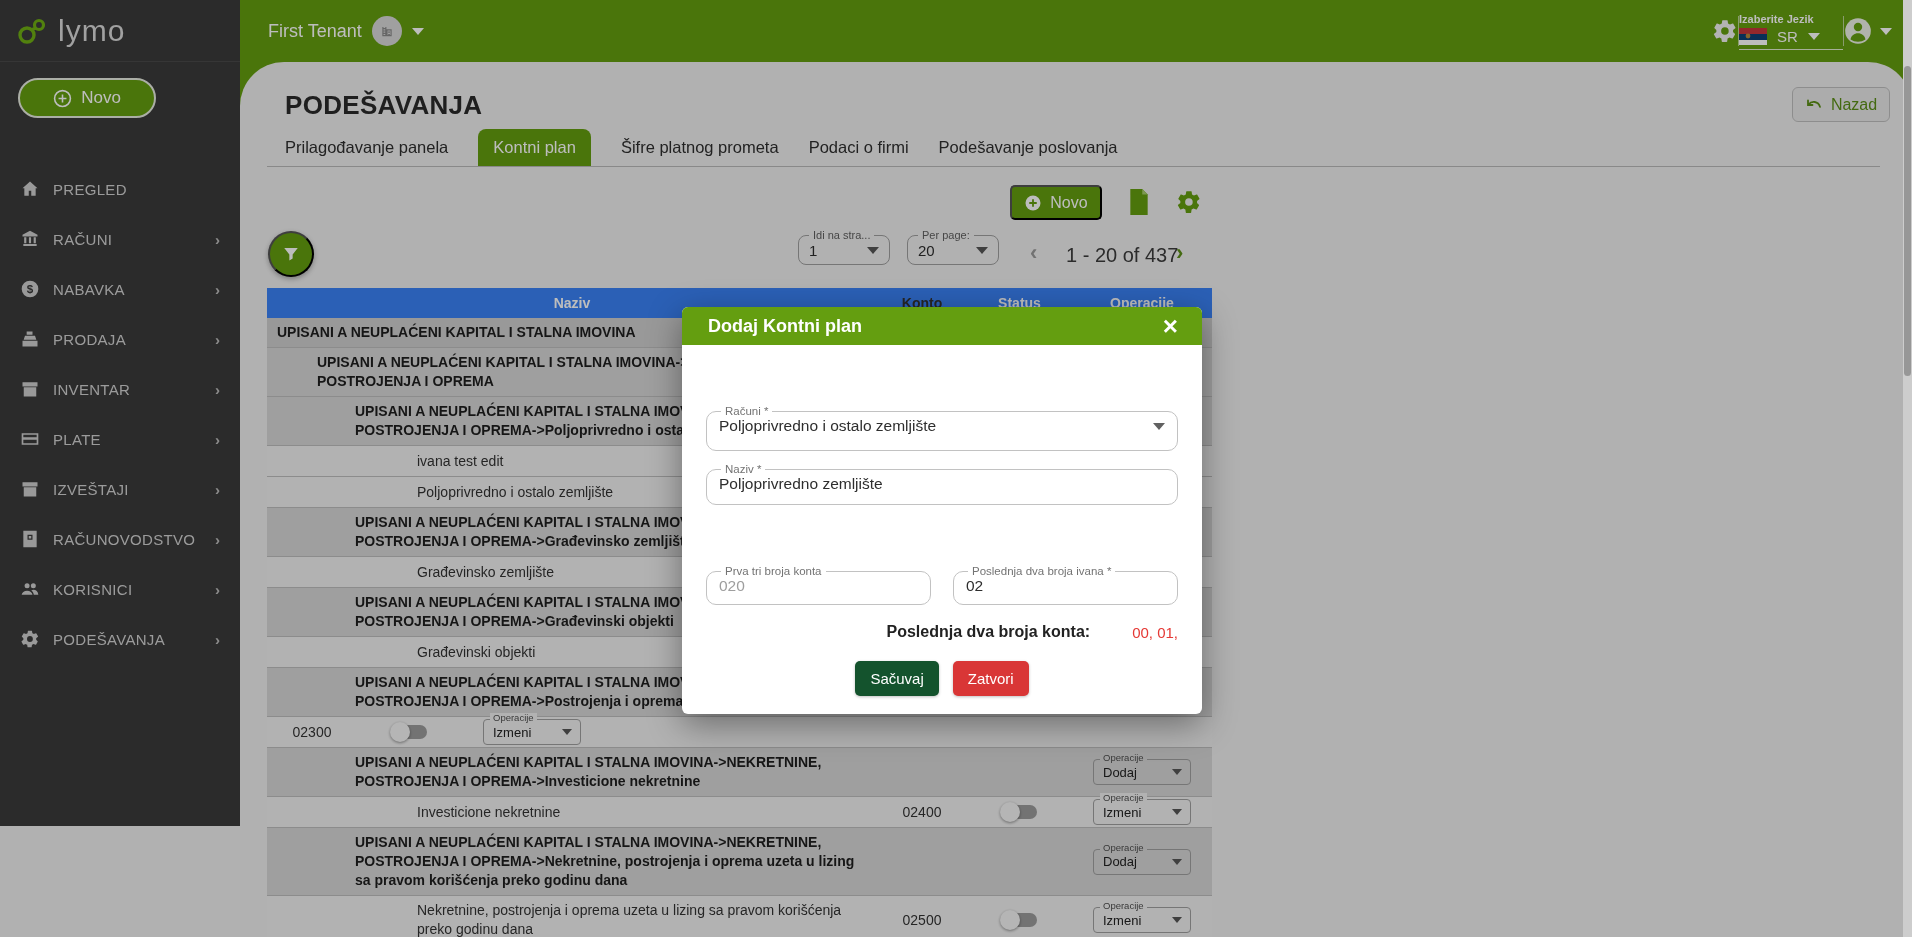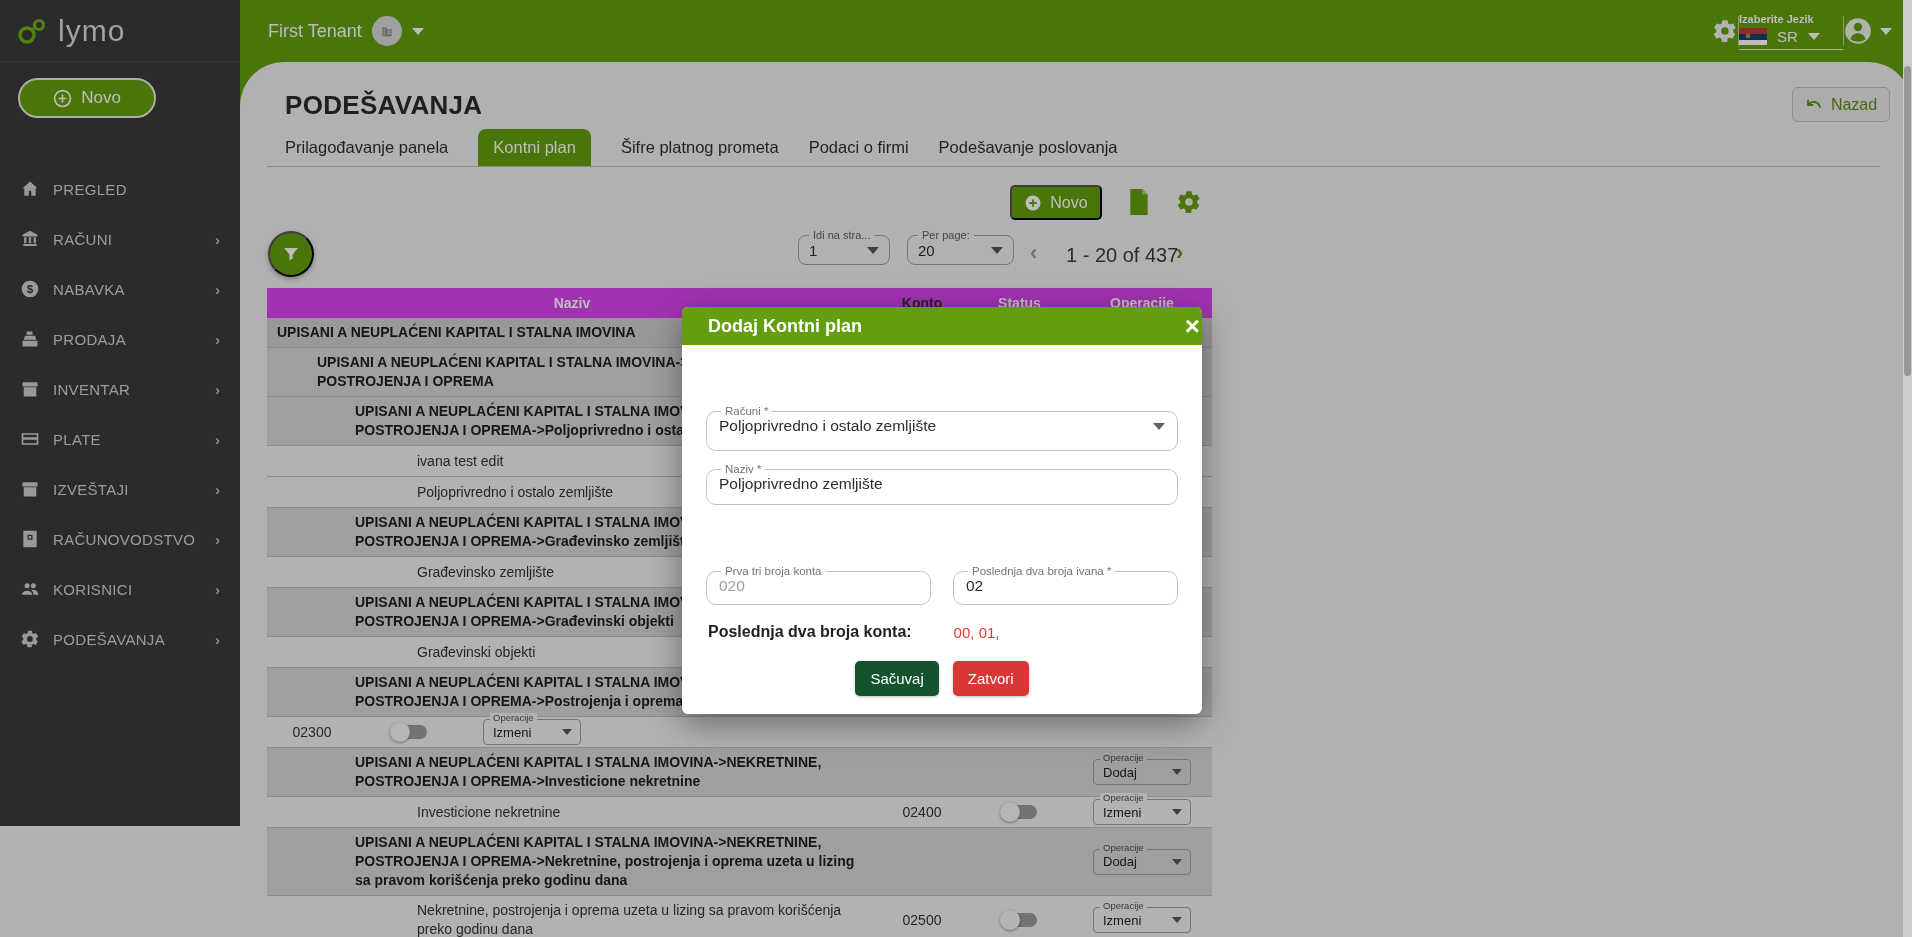--- a/index.html
+++ b/index.html
@@ -43,31 +43,31 @@
   .content-novo { position:absolute; left:770px; top:123px; width:92px; height:35px; background:#649e10; border-radius:5px; color:#fff; font-size:16px; display:flex; align-items:center; justify-content:center; gap:8px; cursor:pointer; }
   .icon-btn { position:absolute; width:30px; height:30px; display:flex; align-items:center; justify-content:center; cursor:pointer; }
   .doc-btn { left:884px; top:125px; }
   .gearbtn { left:934px; top:125px; }
 
   .filter-btn { position:absolute; left:28px; top:169px; width:46px; height:46px; border-radius:50%; background:#649e10; display:flex; align-items:center; justify-content:center; box-shadow:0 2px 5px rgba(0,0,0,.3); cursor:pointer; }
 
   .pg-select { position:absolute; top:167px; border:1px solid #9f9f9f; border-radius:8px; background:transparent; padding:1px 10px 5px 10px; cursor:pointer; }
   .pg-select legend { font-size:11px; color:#5f5f5f; padding:0 4px; }
   .pg-goto { left:558px; width:92px; }
-  .pg-per { left:667px; width:107px; }
+  .pg-per { left:667px; width:92px; }
   .pg-value-row { display:flex; align-items:center; justify-content:space-between; }
   .pg-value { font-size:15px; color:#2d2d2d; }
   .pg-caret { width:0; height:0; border-left:6px solid transparent; border-right:6px solid transparent; border-top:7px solid #555; }
   .pg-prev { position:absolute; left:790px; top:178px; font-size:22px; color:#9a9a9a; cursor:default; font-weight:bold; }
   .pg-range { position:absolute; left:826px; top:182px; font-size:20px; color:#3c3c3c; }
   .pg-next { position:absolute; left:936px; top:178px; font-size:22px; color:#5c8f17; cursor:pointer; font-weight:bold; }
 
   
   .table { position:absolute; left:27px; top:226px; width:945px; }
-  .thead { display:flex; background:#d946ef; color:#ffffff; font-weight:bold; font-size:14px; height:30px; align-items:center; }
+  .thead { display:flex; background:#3b82f6; color:#ffffff; font-weight:bold; font-size:14px; height:30px; align-items:center; }
   .trow { display:flex; align-items:center; border-bottom:1px solid #bdbdbd; }
   .c-naziv { flex:0 0 610px; font-size:14px; line-height:19px; padding:5px 8px 5px 10px; color:#333; }
   .c-konto { flex:0 0 90px; text-align:center; font-size:14px; color:#333; }
   .c-status { flex:0 0 105px; display:flex; align-items:center; justify-content:center; }
   .c-op { flex:0 0 140px; display:flex; align-items:center; justify-content:center; }
   .thead .c-naziv { text-align:center; padding:0; color:#fff; }
   .trow.parent { background:#d7d7d7; }
   .trow.parent .c-naziv { font-weight:bold; color:#1e1e1e; }
   .trow.parent.first { background:#cfcfcf; }
   .trow.leaf { background:#f1f1f1; min-height:31px; }
@@ -83,35 +83,35 @@
   .op-label { position:absolute; top:-7px; left:6px; font-size:9.5px; color:#4e4e4e; padding:0 3px; line-height:10px; }
   .parent .op-label { background:#d7d7d7; }
   .parent.first .op-label { background:#cfcfcf; }
   .leaf .op-label { background:#f1f1f1; }
   .op-value { font-size:13px; color:#222; padding-left:9px; flex:1; }
   .op-caret { width:0; height:0; border-left:5px solid transparent; border-right:5px solid transparent; border-top:6px solid #555; margin-right:8px; }
 
   
   .overlay { position:absolute; left:0; top:0; width:1912px; height:937px; background:rgba(0,0,0,.26); z-index:40; }
   .modal { position:absolute; left:682px; top:307px; width:520px; z-index:50; background:#ffffff; border-radius:6px; box-shadow:0 10px 34px rgba(0,0,0,.4); }
-  .modal-header { height:38px; background:#649e10; border-radius:6px 6px 0 0; display:flex; align-items:center; padding:0 2px 0 26px; }
+  .modal-header { height:38px; background:#649e10; border-radius:6px 6px 0 0; display:flex; align-items:center; padding:0 24px 0 26px; }
   .modal-title { color:#ffffff; font-size:18px; font-weight:bold; flex:1; }
   .modal-close { color:#ffffff; font-size:26px; font-weight:bold; line-height:26px; cursor:pointer; }
   .modal-body { padding:16px 24px 18px 24px; }
   .m-field { border:1px solid #c2c2c2; border-radius:10px; padding:0 12px 8px 12px;margin-top:44px; }
   .m-field legend { font-size:11.5px; color:#737373; padding:0 4px; margin-left:2px; }
   .m-field .m-value-row { display:flex; align-items:center; justify-content:space-between; }
   .m-value { font-size:15.5px; color:#2e2e2e; }
   .m-value.placeholder { color:#9e9e9e; }
   .f-racuni { height:46px; }
   .f-naziv { height:42px; margin-top:12px; }
   .fields-row { display:flex; gap:22px; margin-top:16px; }
   .fields-row .m-field { flex:1; height:40px; }
   .m-caret { width:0; height:0; border-left:6px solid transparent; border-right:6px solid transparent; border-top:7px solid #616161; }
-  .note-row { display:flex; align-items:center; margin:18px 0 0 2px; }
+  .note-row { display:flex; align-items:center; margin:18px 0 0 2px;justify-content:flex-end; }
   .note-label { font-size:16px; font-weight:bold; color:#222; }
   .note-value { font-size:15px; color:#e53935; margin-left:42px; }
   .modal-buttons { display:flex; justify-content:center; gap:14px; margin-top:20px; }
   .btn { border:none; border-radius:5px; color:#fff; font-size:15px; padding:9px 15px; cursor:pointer; font-family:"Liberation Sans",sans-serif; box-shadow:0 1px 3px rgba(0,0,0,.25); }
   .btn-save { background:#14532d; }
   .btn-close { background:#d93636; }
 
   
   .scrollbar { position:absolute; right:0; top:0; width:9px; height:937px; background:#cdcdcd; z-index:60; }
   .scroll-thumb { position:absolute; left:1px; top:66px; width:7px; height:310px; border-radius:4px; background:#979797; }

